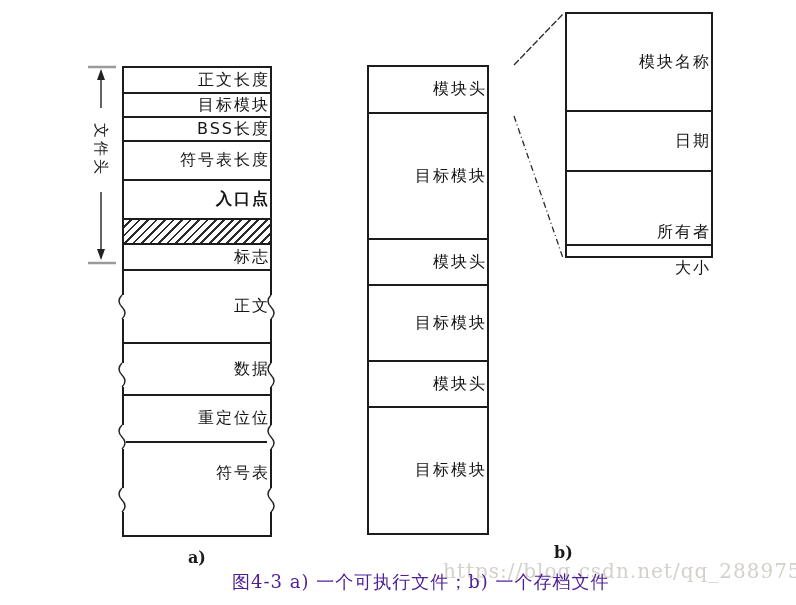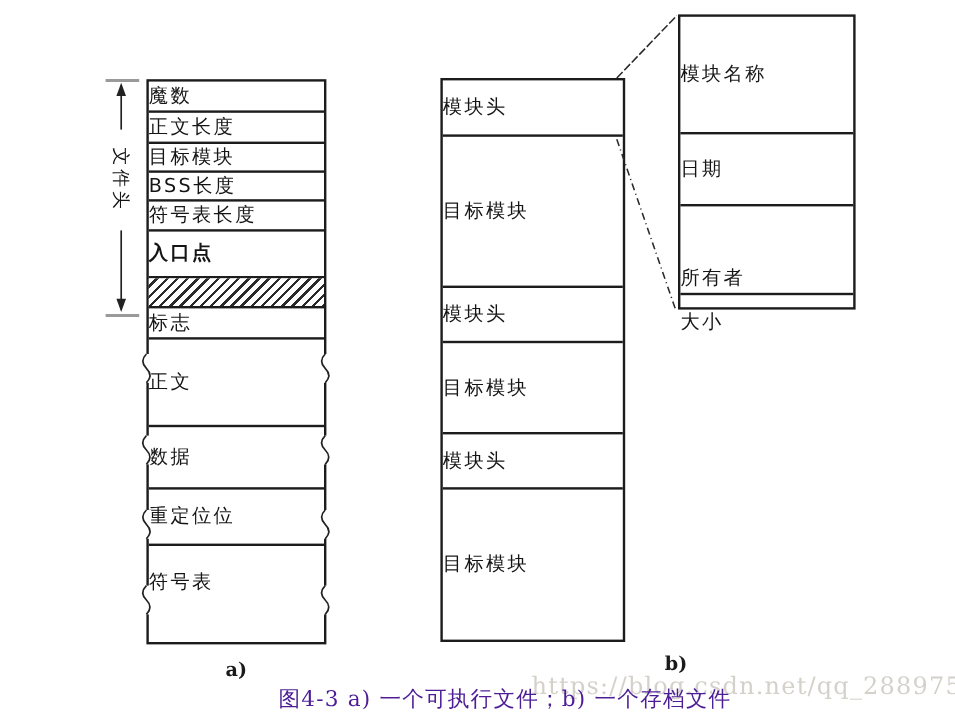--- a/index.html
+++ b/index.html
@@ -4,21 +4,21 @@
 <style>
   html,body{margin:0;padding:0;background:#fff;}
   .page{
     position:relative;width:796px;height:605px;background:#fff;overflow:hidden;
     font-family:"DejaVu Sans","Liberation Sans",sans-serif;color:#151515;
   }
   
   .col{position:absolute;border:2px solid #1c1c1c;background:#fff;box-sizing:border-box;}
   .row{
     box-sizing:border-box;border-bottom:2px solid #1c1c1c;
-    display:flex;align-items:center;justify-content:flex-start;
+    display:flex;align-items:center;justify-content:flex-end;
     font-size:16px;letter-spacing:2px;white-space:nowrap;
   }
   .row.last{border-bottom:none;}
   .row.hatch{
     background:repeating-linear-gradient(135deg,#fff,#fff 4px,#2a2a2a 4px,#2a2a2a 6px);
   }
   
   .dimsvg{position:absolute;left:85px;top:60px;}
   .side-label{
     position:absolute;left:59px;top:140px;width:84px;height:20px;
@@ -55,32 +55,29 @@
     <line x1="3" y1="7" x2="31" y2="7" stroke="#9a9a9a" stroke-width="2.5"></line>
     <line x1="3" y1="203" x2="31" y2="203" stroke="#9a9a9a" stroke-width="2.5"></line>
     <line x1="16" y1="11" x2="16" y2="198" stroke="#222" stroke-width="1.4"></line>
     <polygon points="16,9 12,20 20,20" fill="#222"></polygon>
     <polygon points="16,200 12,189 20,189" fill="#222"></polygon>
   </svg>
   <div class="side-label">文件头</div>
 
   <div class="col" style="left:122px;top:66px;width:150px;height:471px;">
     <div class="row" style="height:26px;">
-      <span>魔数</span>
-      </div>
-    <div class="row" style="height:26px;">
       <span>正文长度</span>
       </div>
     <div class="row" style="height:24px;">
       <span>目标模块</span>
       </div>
     <div class="row" style="height:24px;">
       <span>BSS长度</span>
       </div>
-    <div class="row" style="height:25px;">
+    <div class="row" style="height:39px;">
       <span>符号表长度</span>
       </div>
     <div class="row" style="height:39px;font-weight:bold;">
       <span>入口点</span>
       </div>
     <div class="row hatch" style="height:25px;">
       <span></span>
       </div>
     <div class="row" style="height:26px;">
       <span>标志</span>
@@ -125,21 +122,21 @@
     </svg>
   <svg class="brk" style="left:115px;top:487px;" width="14" height="26">
     <rect x="3" y="1" width="8" height="24" fill="#fff"></rect>
       <path d="M7,1 Q1,7 7,13 Q13,19 7,25" fill="none" stroke="#222" stroke-width="1.4"></path>
     </svg>
   <svg class="brk" style="left:264px;top:487px;" width="14" height="26">
     <rect x="3" y="1" width="8" height="24" fill="#fff"></rect>
       <path d="M7,1 Q1,7 7,13 Q13,19 7,25" fill="none" stroke="#222" stroke-width="1.4"></path>
     </svg>
 
-  <div class="col" style="left:367px;top:65px;width:154px;height:470px;">
+  <div class="col" style="left:367px;top:65px;width:122px;height:470px;">
     <div class="row" style="height:47px;">
       <span>模块头</span>
       </div>
     <div class="row" style="height:126px;">
       <span>目标模块</span>
       </div>
     <div class="row" style="height:46px;">
       <span>模块头</span>
       </div>
     <div class="row" style="height:76px;">

